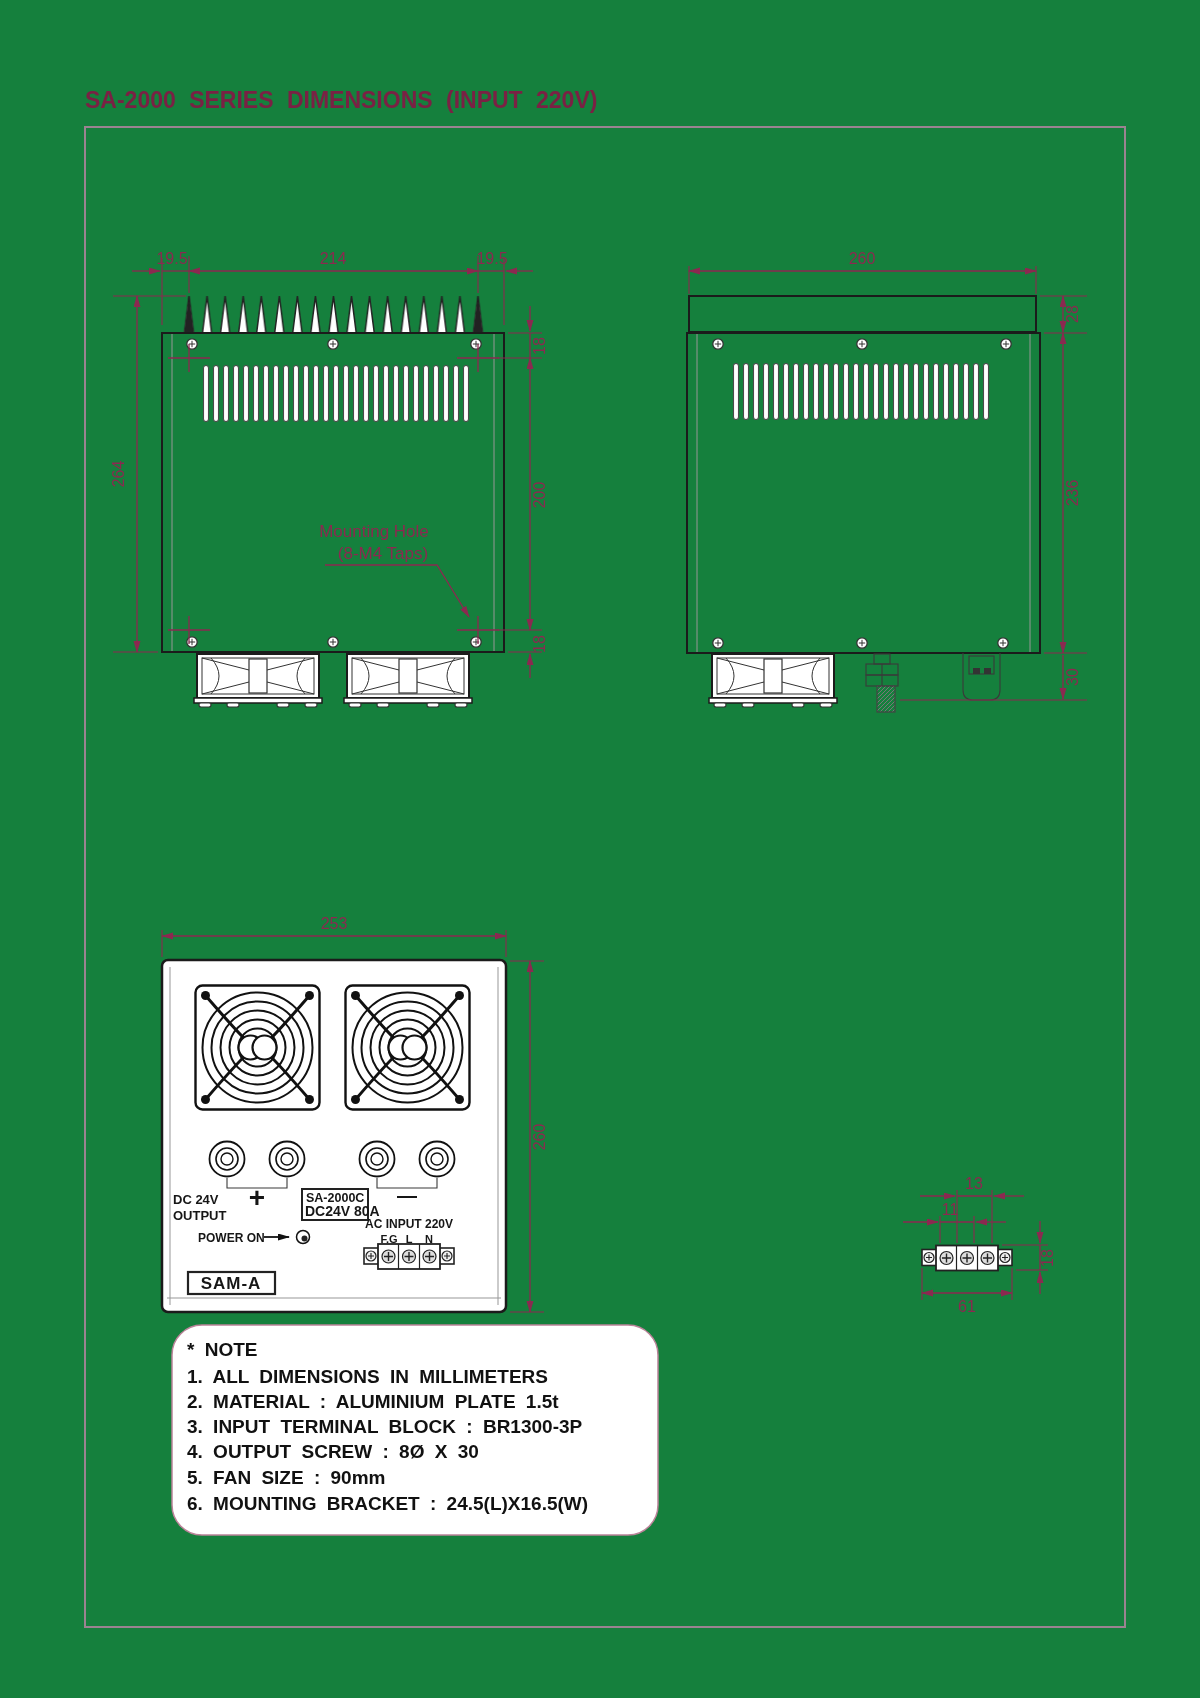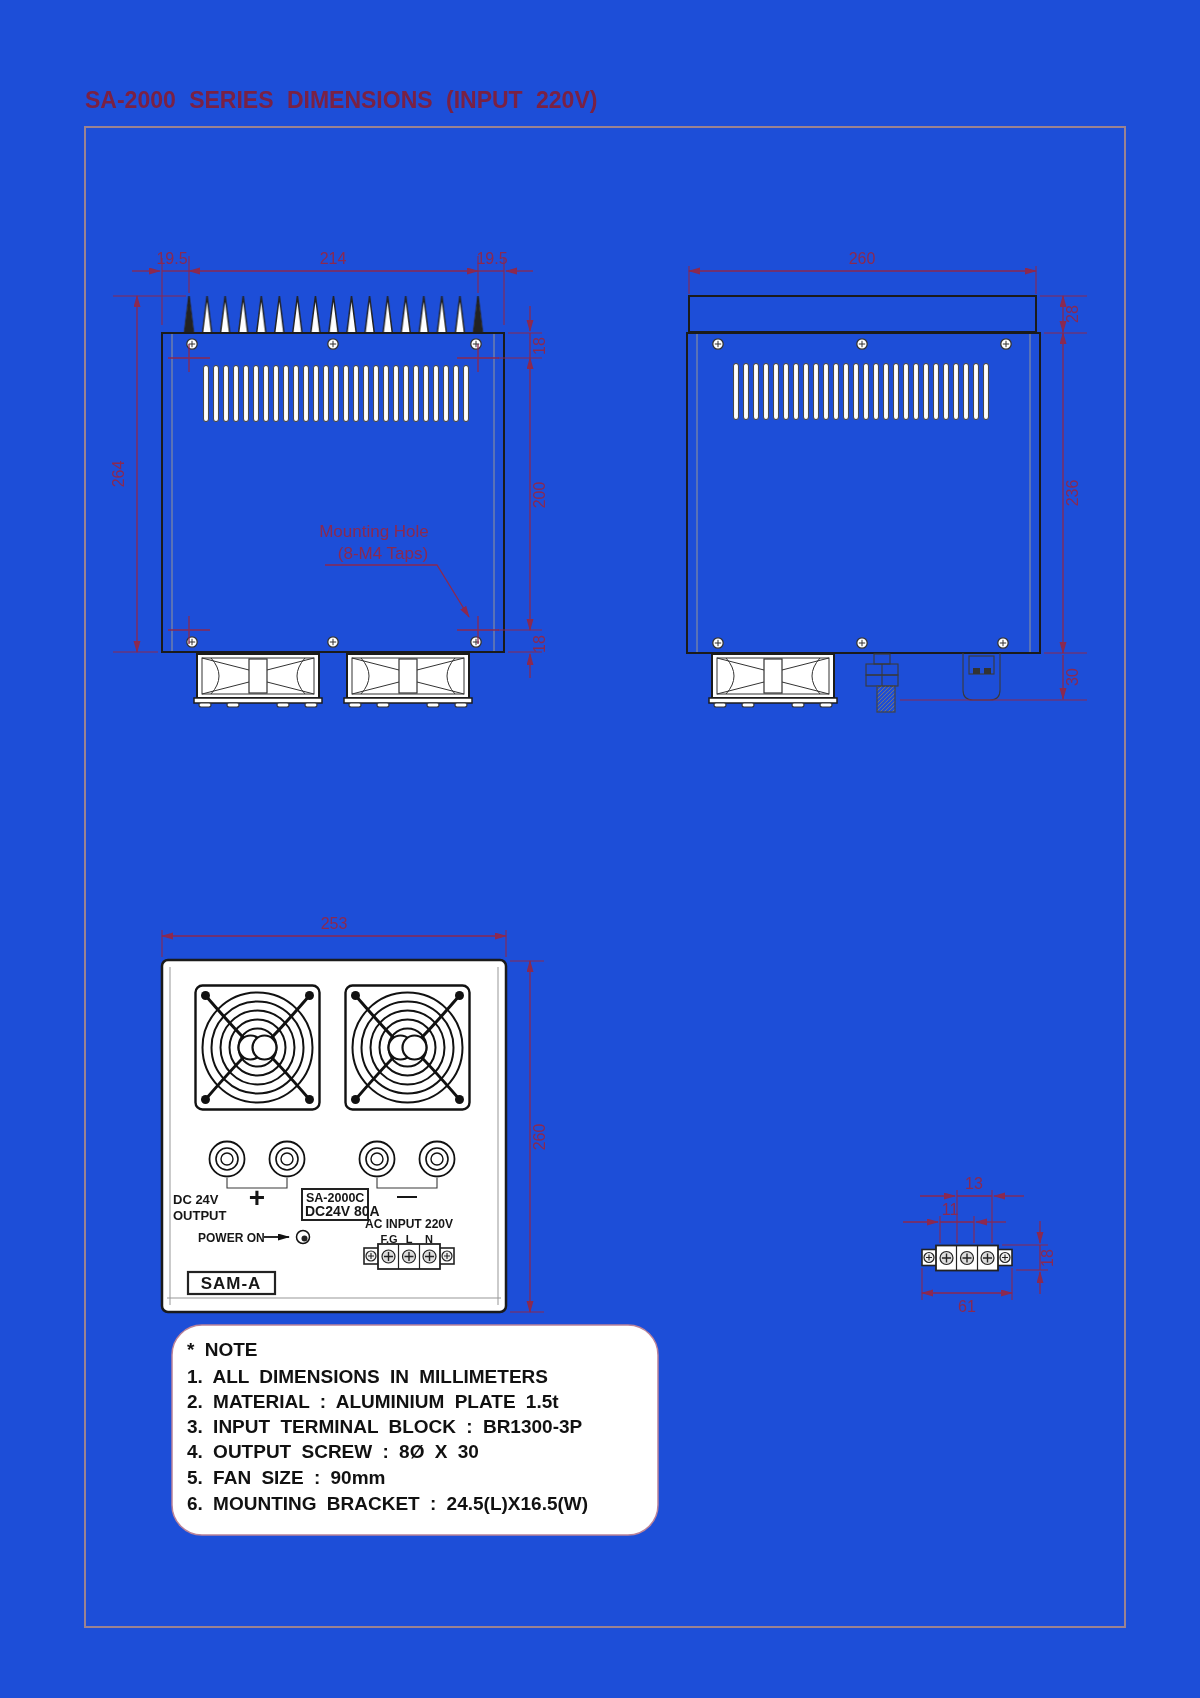--- a/index.html
+++ b/index.html
@@ -1,16 +1,16 @@
 <!DOCTYPE html>
 <html><head>
 <meta charset="utf-8">
 <style>
   html,body{margin:0;padding:0;background:#ffffff;}
-  .page{width:1200px;height:1698px;position:relative;background:#1d4ed8;}
+  .page{width:1200px;height:1698px;position:relative;background:#15803d;}
   svg{display:block;}
   svg text{font-family:"Liberation Sans","DejaVu Sans",sans-serif;}
   .title{font-size:23px;font-weight:bold;fill:#7a2144;word-spacing:7px;}
   .dimtx{font-size:16px;fill:#8b2950;}
   .callout{font-size:17px;fill:#8b2950;}
   .dim{stroke:#8b2950;stroke-width:1.3;fill:none;}
   .ext{stroke:#8b2950;stroke-width:1.1;fill:none;}
   .ln{stroke:#1b1b1b;stroke-width:2;fill:none;}
   .thin{stroke:#3a3a3a;stroke-width:1.1;fill:none;}
   .gray{stroke:#979797;stroke-width:1;fill:none;}

